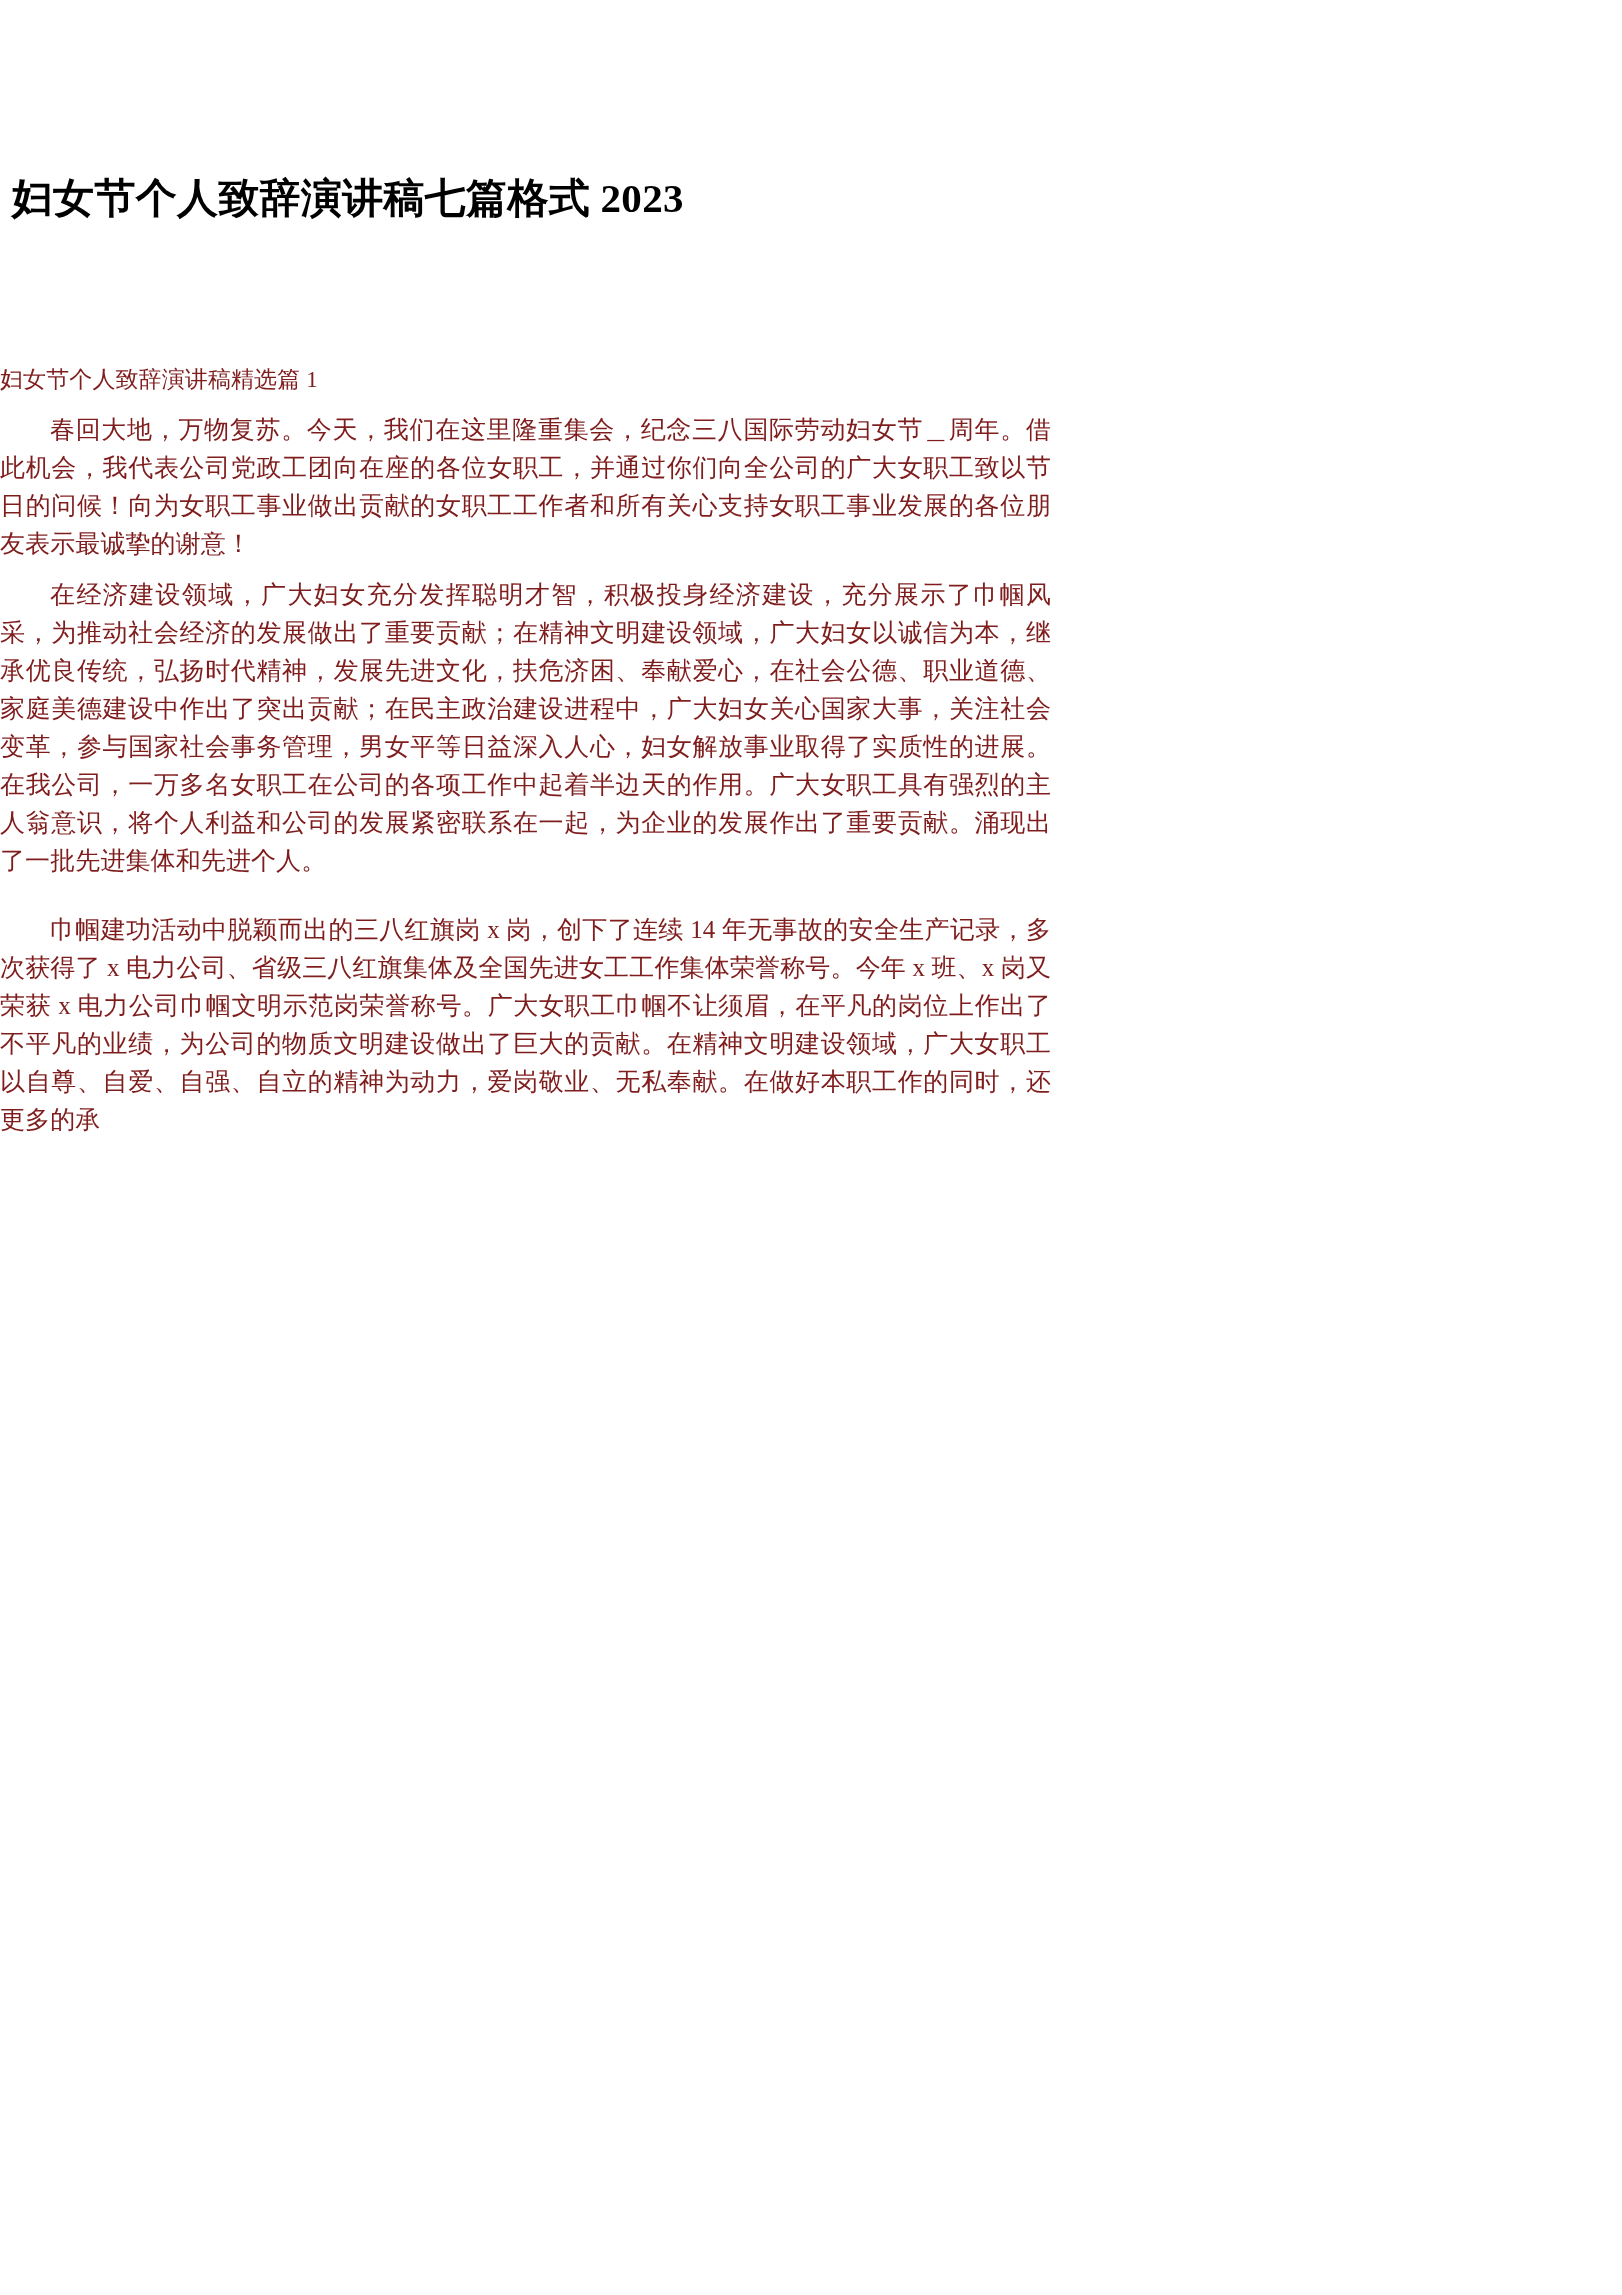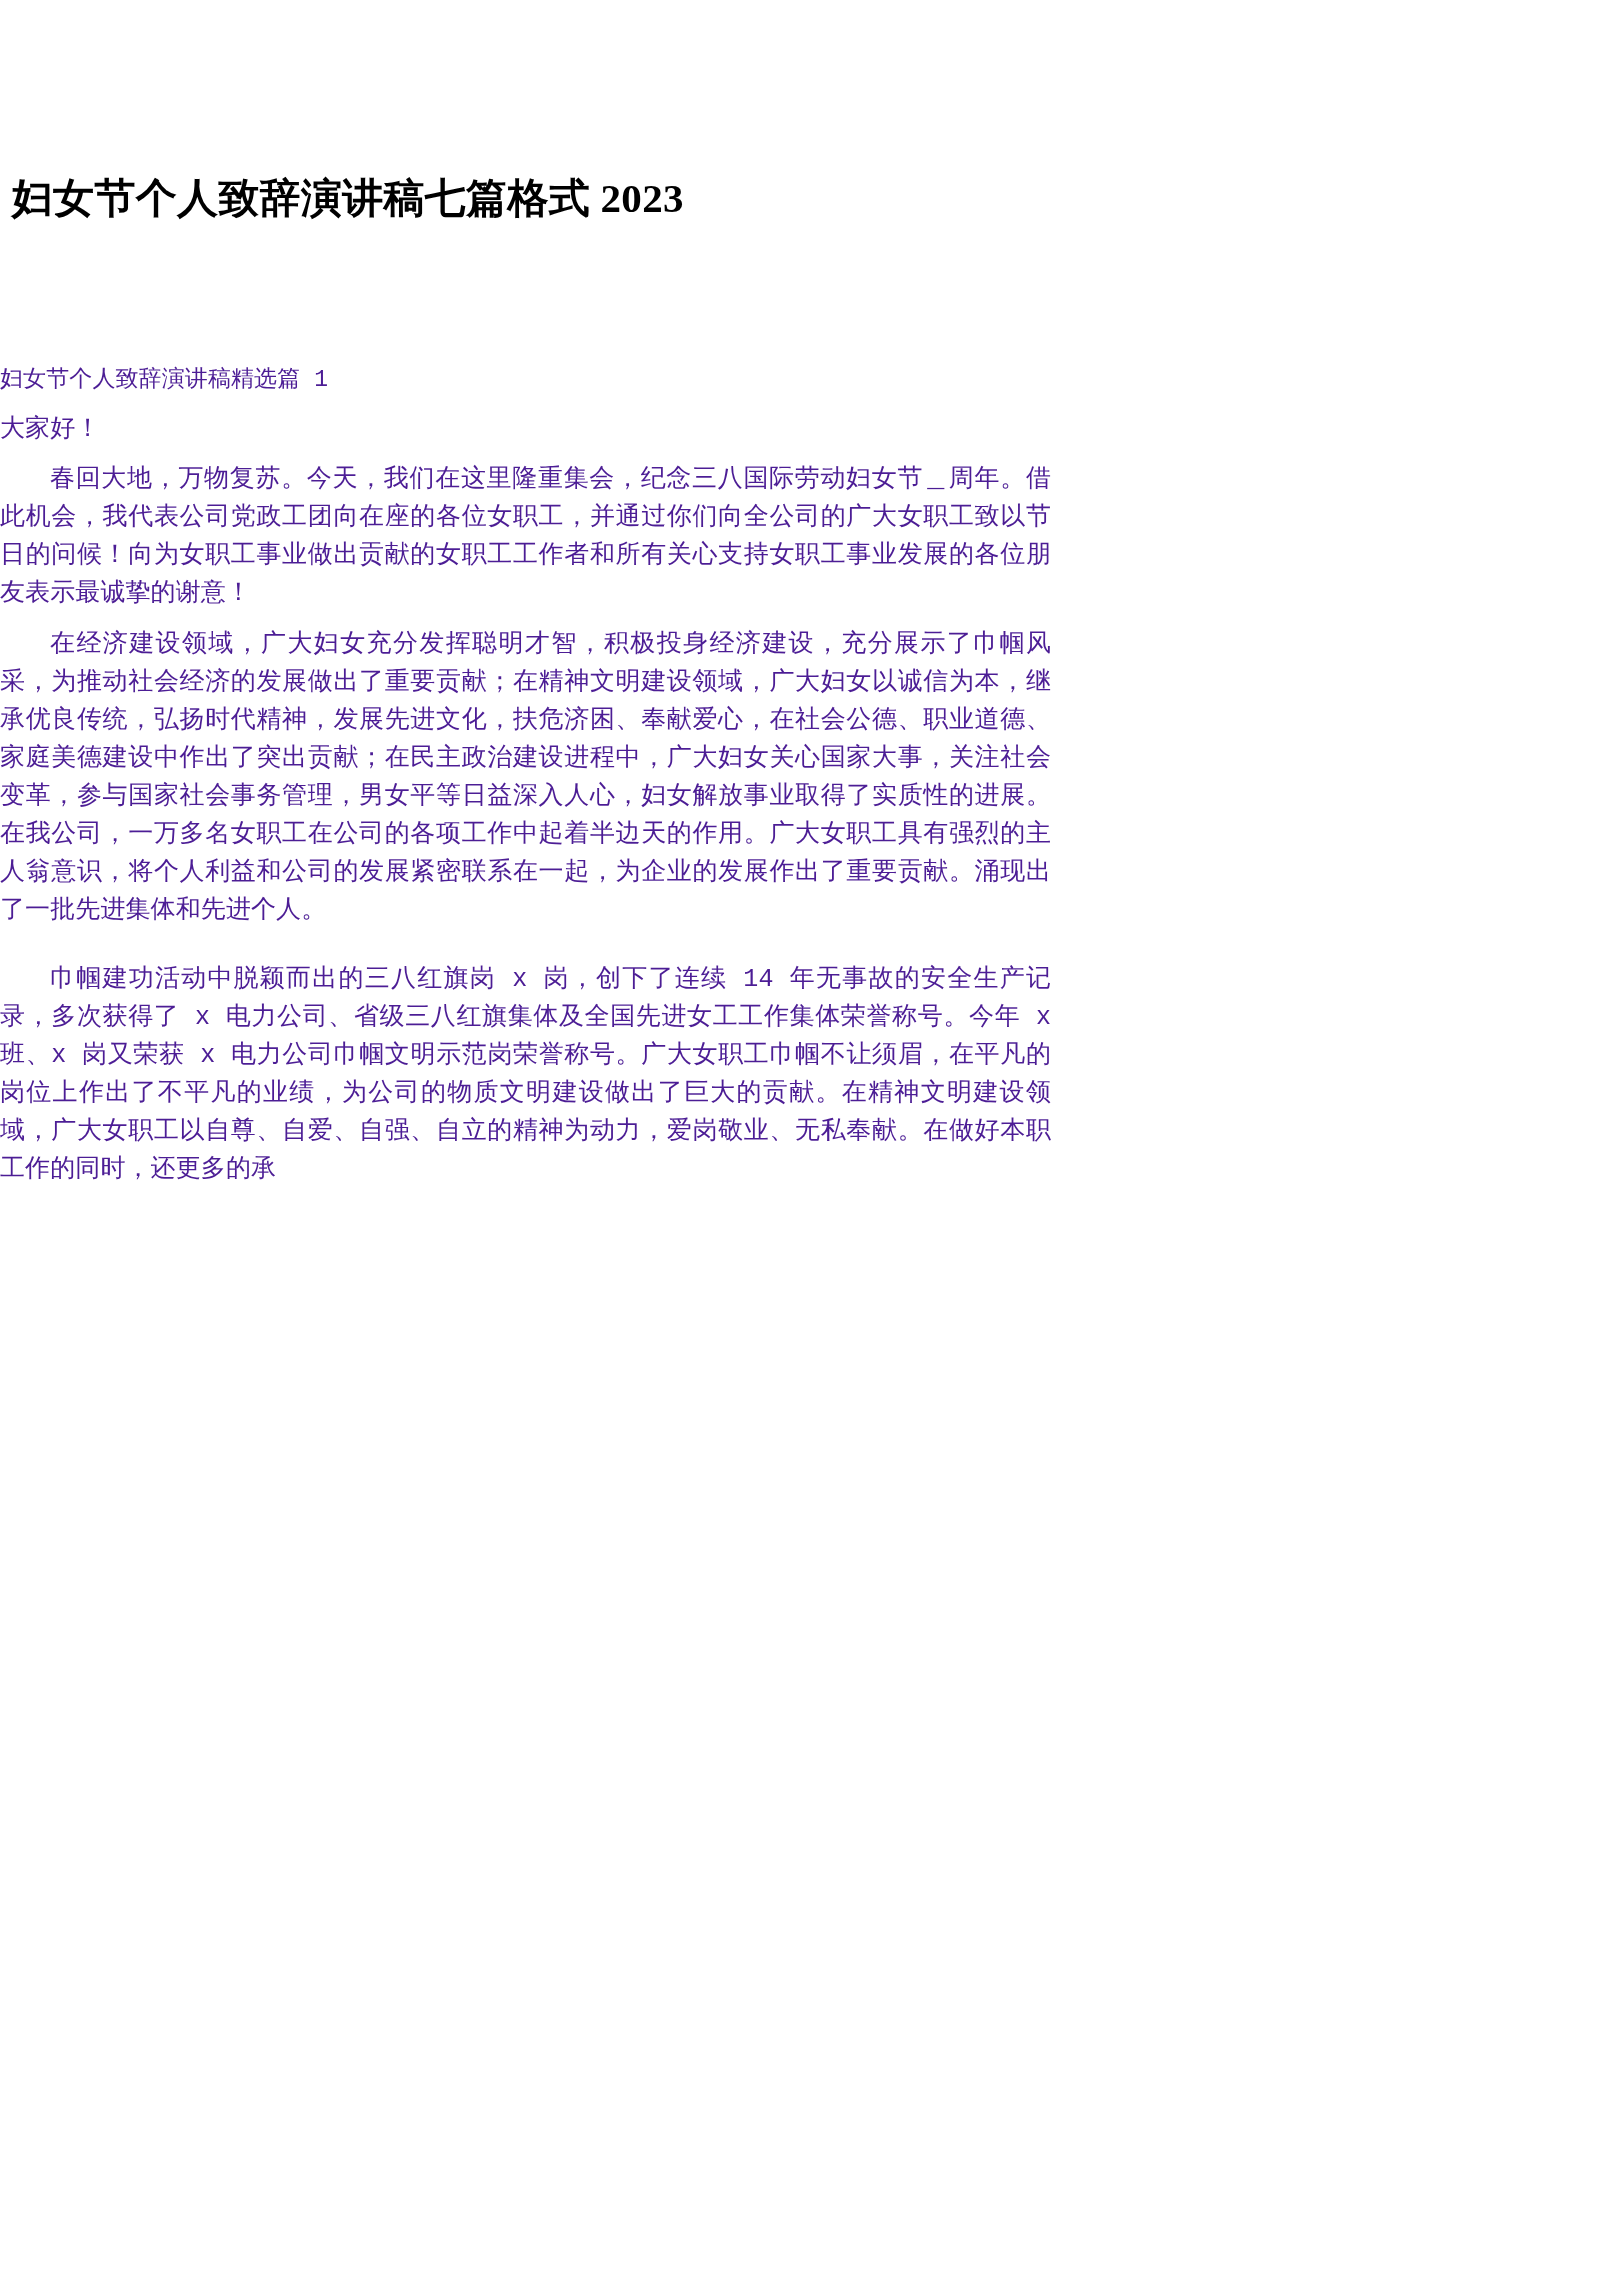--- a/index.html
+++ b/index.html
@@ -34,24 +34,24 @@
   }
 
   .body-block {
     position: absolute;
     top: 363px;
     left: 0;
     width: 1051px;
   }
 
   p.para {
-    font-family: Liberation Mono, monospace;
+    font-family: Liberation Serif, serif;
     font-size: 25px;
     line-height: 38px;
-    color: #4c1d95;
+    color: #7f1d1d;
     margin: 0 0 13px 0;
     padding: 0;
     text-align: justify;
     text-justify: inter-character;
     letter-spacing: 0.1px;
     word-break: break-all;
   }
 
   p.para.indent {
     text-indent: 2em;
@@ -77,21 +77,20 @@
 
 <div class="page">
 
   <h1 class="doc-title">妇女节个人致辞演讲稿七篇格式 2023</h1>
 
   <div class="body-block">
 
     <p class="para small">妇女节个人致辞演讲稿精选篇 1</p>
 
 
-    <p class="para tight">大家好！</p>
 
     <p class="para indent">春回大地，万物复苏。今天，我们在这里隆重集会，纪念三八国际劳动妇女节＿周年。借此机会，我代表公司党政工团向在座的各位女职工，并通过你们向全公司的广大女职工致以节日的问候！向为女职工事业做出贡献的女职工工作者和所有关心支持女职工事业发展的各位朋友表示最诚挚的谢意！</p>
 
 
     <p class="para indent">在经济建设领域，广大妇女充分发挥聪明才智，积极投身经济建设，充分展示了巾帼风采，为推动社会经济的发展做出了重要贡献；在精神文明建设领域，广大妇女以诚信为本，继承优良传统，弘扬时代精神，发展先进文化，扶危济困、奉献爱心，在社会公德、职业道德、家庭美德建设中作出了突出贡献；在民主政治建设进程中，广大妇女关心国家大事，关注社会变革，参与国家社会事务管理，男女平等日益深入人心，妇女解放事业取得了实质性的进展。在我公司，一万多名女职工在公司的各项工作中起着半边天的作用。广大女职工具有强烈的主人翁意识，将个人利益和公司的发展紧密联系在一起，为企业的发展作出了重要贡献。涌现出了一批先进集体和先进个人。</p>
 
     <p class="para indent last-clipped">巾帼建功活动中脱颖而出的三八红旗岗 x 岗，创下了连续 14 年无事故的安全生产记录，多次获得了 x 电力公司、省级三八红旗集体及全国先进女工工作集体荣誉称号。今年 x 班、x 岗又荣获 x 电力公司巾帼文明示范岗荣誉称号。广大女职工巾帼不让须眉，在平凡的岗位上作出了不平凡的业绩，为公司的物质文明建设做出了巨大的贡献。在精神文明建设领域，广大女职工以自尊、自爱、自强、自立的精神为动力，爱岗敬业、无私奉献。在做好本职工作的同时，还更多的承</p>
 
   </div>
 

